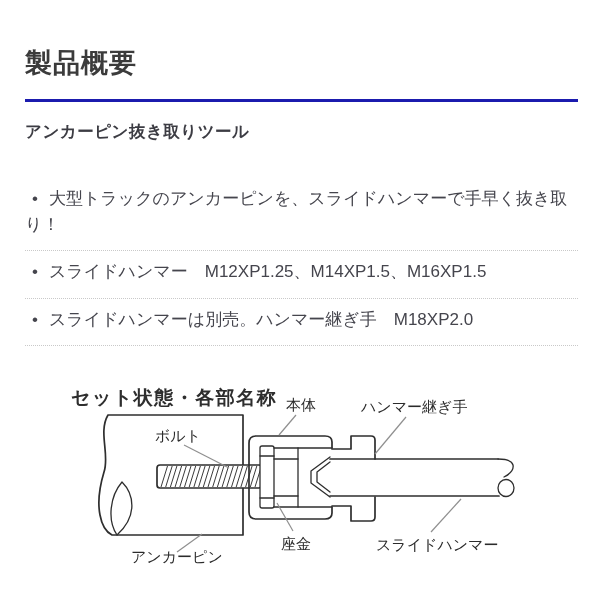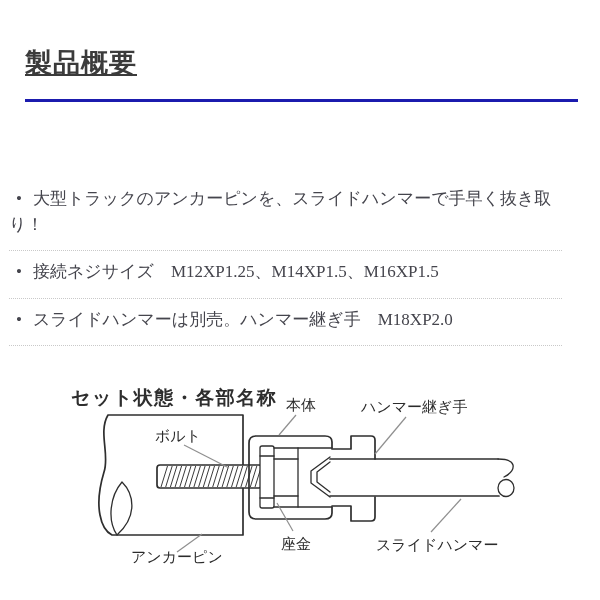--- a/index.html
+++ b/index.html
@@ -8,38 +8,38 @@
     width:600px;height:600px;
     background:#ffffff;
     font-family:"Liberation Sans","DejaVu Sans",sans-serif;
     color:#45454d;
     overflow:hidden;
   }
   .page-title{
     position:absolute;left:25px;top:47px;
     margin:0;
     font-size:27px;font-weight:bold;color:#3b3b3b;
-    letter-spacing:1px;line-height:32px;text-decoration:underline;
+    letter-spacing:1px;line-height:32px;
   }
   .accent-rule{
     position:absolute;left:25px;top:99px;
     width:553px;height:3px;
     border:none;margin:0;padding:0;
   }
   .product-subtitle{
     position:absolute;left:25px;top:121px;
     font-size:16.5px;font-weight:bold;color:#3c3c43;
     letter-spacing:0.5px;
   }
   .feature-list{
-    position:absolute;left:9px;top:178px;
+    position:absolute;left:25px;top:178px;
     width:553px;
     margin:0;padding:0;
     list-style:none;
-    font-size:17px;line-height:25.5px;color:#45454d;font-family:Liberation Serif, serif;
+    font-size:17px;line-height:25.5px;color:#45454d;
   }
   .feature-list li{
     padding:8px 0 13px 0;
     border-bottom:1px dotted #c9c9c9;
   }
   .bullet{
     display:inline-block;
     margin:0 11px 0 7px;
     color:#45454d;
   }
@@ -61,24 +61,25 @@
   .hatchline{stroke:#3a3a3a;stroke-width:1;}
 </style>
 </head>
 <body>
 
 <div class="page">
 
   <h1 class="page-title">製品概要</h1>
   <div class="accent-rule" style="background: rgb(27, 27, 174);"></div>
 
+  <div class="product-subtitle">アンカーピン抜き取りツール</div>
 
   <ul class="feature-list">
     <li><span class="bullet">•</span><span>大型トラックのアンカーピンを、スライドハンマーで手早く抜き取り！</span></li>
-    <li><span class="bullet">•</span><span>接続ネジサイズ　M12XP1.25、M14XP1.5、M16XP1.5</span></li>
+    <li><span class="bullet">•</span><span>スライドハンマー　M12XP1.25、M14XP1.5、M16XP1.5</span></li>
     <li><span class="bullet">•</span><span>スライドハンマーは別売。ハンマー継ぎ手　M18XP2.0</span></li>
   </ul>
 
   <svg class="diagram-svg" width="600" height="230" viewBox="0 370 600 230" xmlns="http://www.w3.org/2000/svg">
 
     <g>
       <path class="outline whitefill" d="M108,415 L243,415 L243,535 L112,535
                C106,532 102,526 100,515
                C97,500 101,482 104,472
                C110,455 98,432 108,415 Z"></path>

